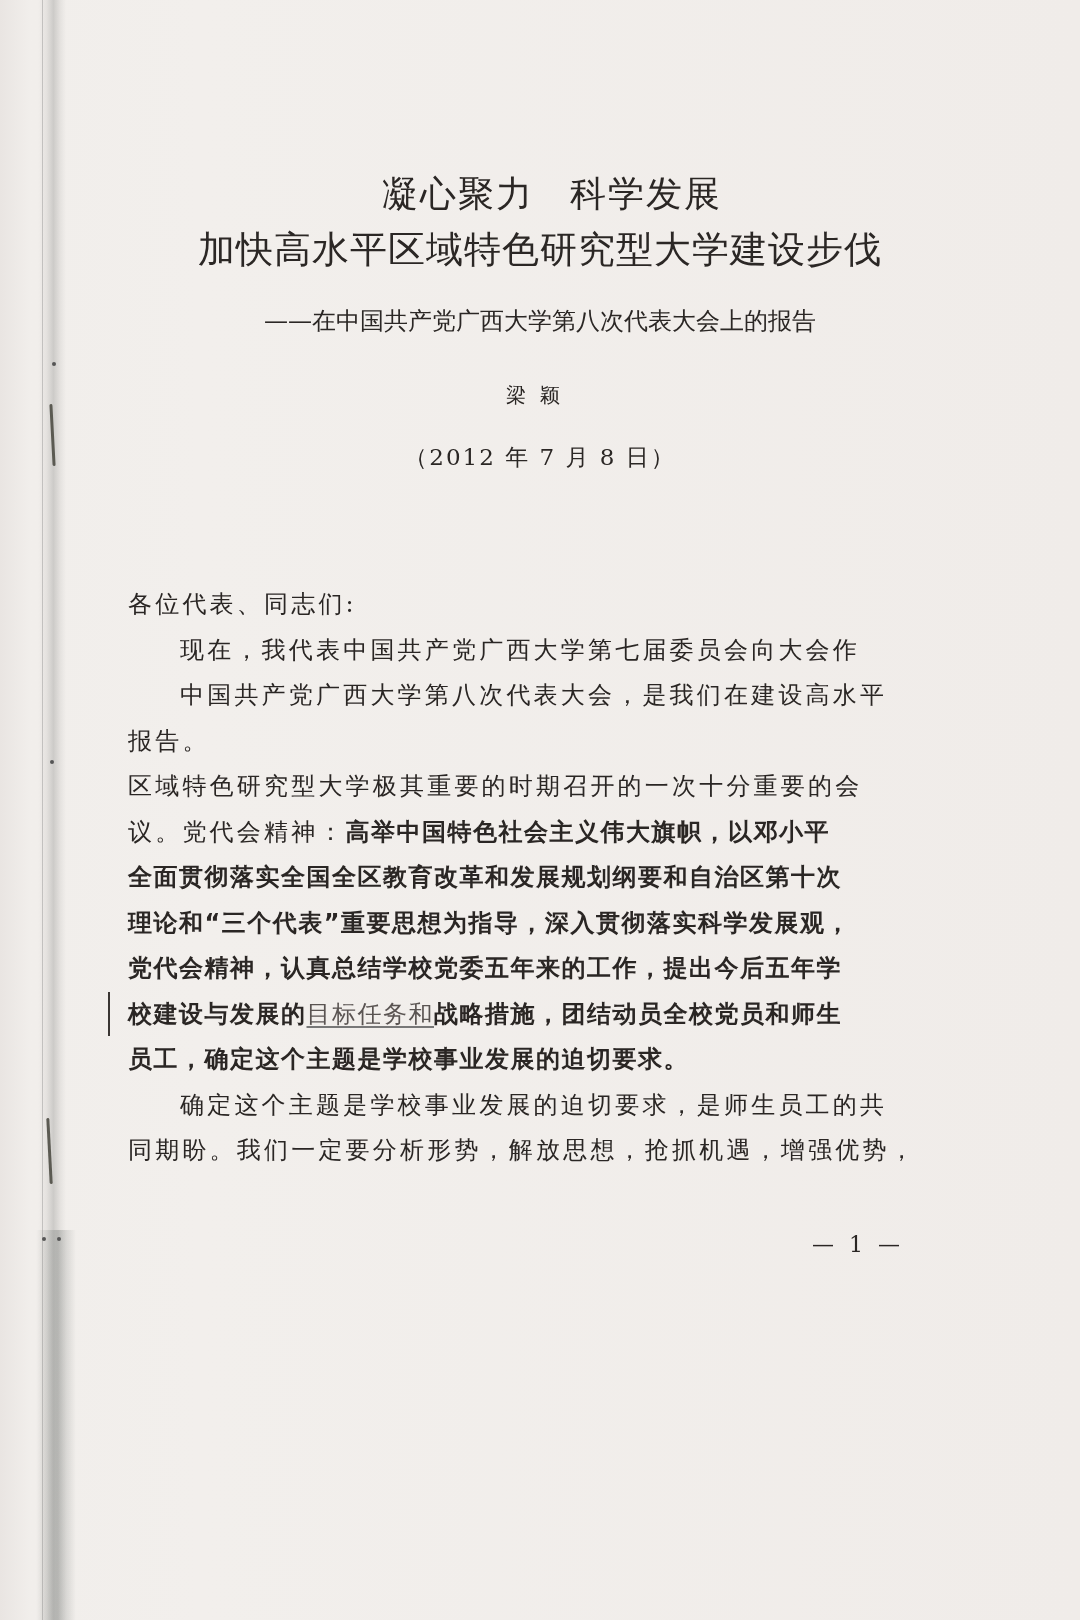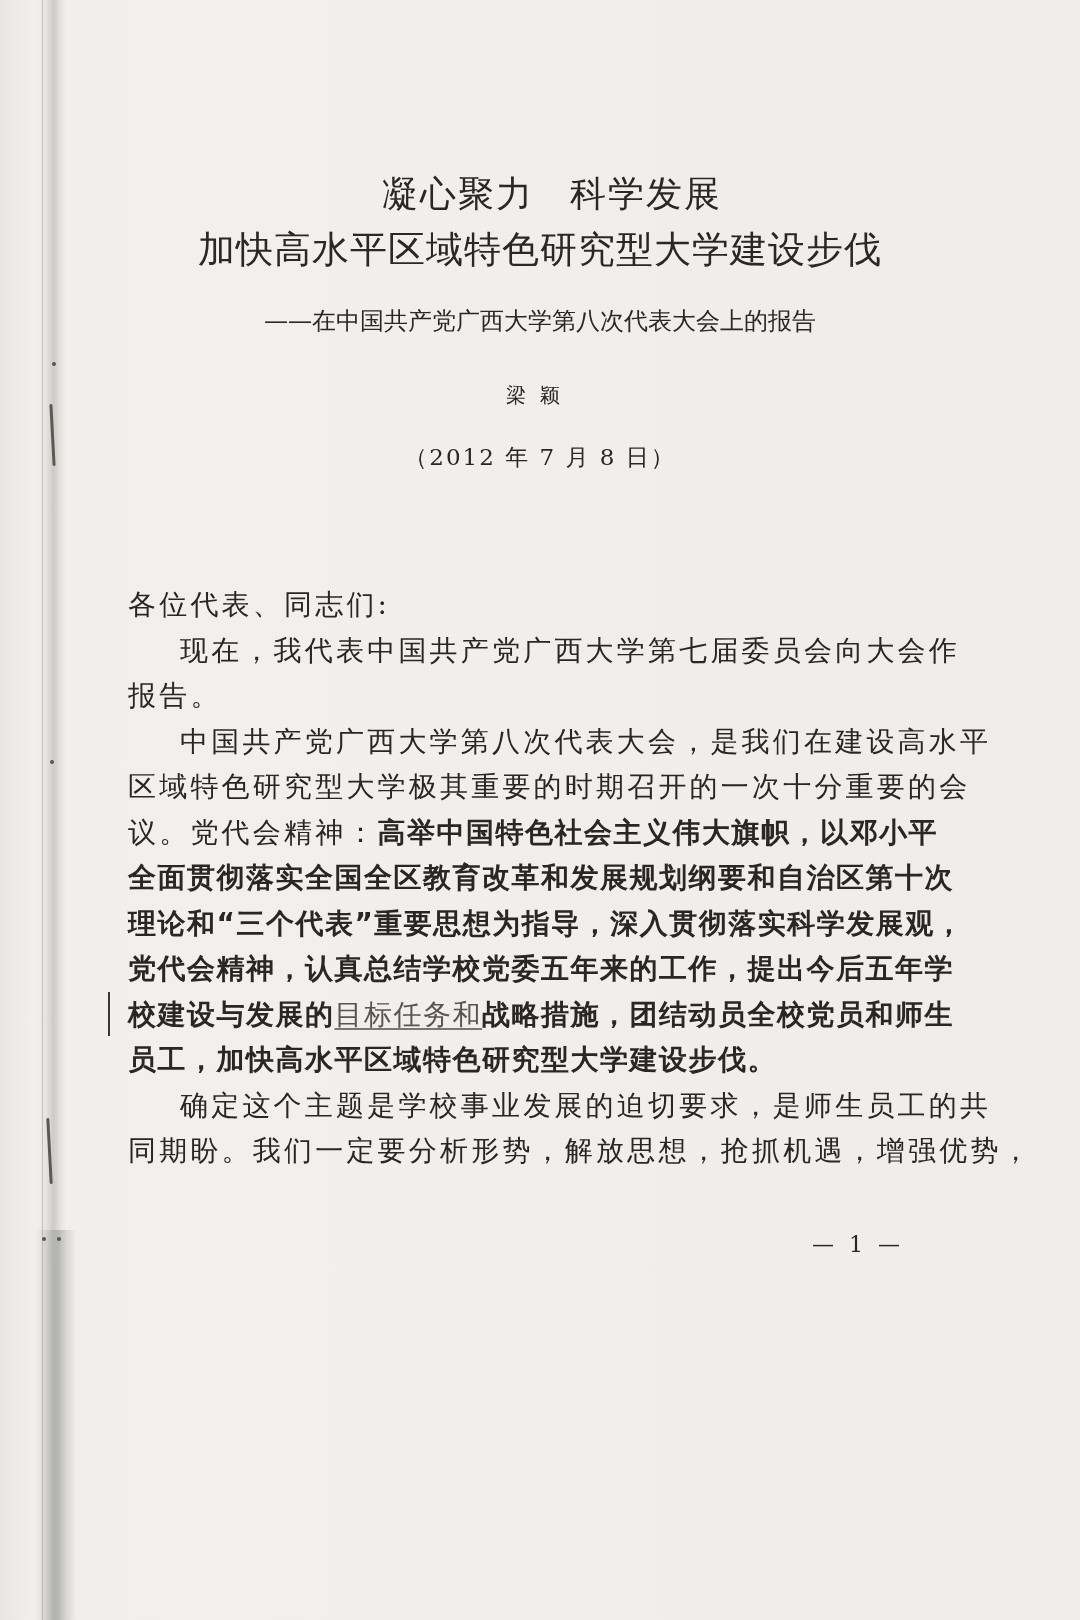--- a/index.html
+++ b/index.html
@@ -39,21 +39,21 @@
     }
     .title1 { top: 170px; font-size: 36px; letter-spacing: 2px; padding-left: 12px; }
     .title1 .gap { display: inline-block; width: 36px; }
     .title2 { top: 225px; font-size: 37px; letter-spacing: 1px; }
     .subtitle { top: 305px; font-size: 24px; font-family: "DejaVu Serif", "Liberation Serif", serif; text-align: center; }
     .author { top: 382px; font-size: 20px; letter-spacing: 14px; font-family: "DejaVu Serif", "Liberation Serif", serif; }
     .date { top: 442px; font-size: 23px; letter-spacing: 2px; font-family: "DejaVu Serif", "Liberation Serif", serif; }
 
     .body-text {
       position: absolute; left: 128px; width: 770px;
-      font-size: 28px; line-height: 45.5px;
+      font-size: 24px; line-height: 45.5px;
       font-family: "DejaVu Serif", "Liberation Serif", serif;
       color: #2a2624;
     }
     .line { white-space: nowrap; height: 45.5px; display: block; letter-spacing: 3.2px; }
     .indent { padding-left: 52px; }
     .bold { font-weight: bold; font-family: "DejaVu Sans", "Liberation Sans", sans-serif; letter-spacing: 1.5px; }
     .underlined { text-decoration: underline; text-decoration-color: #777; text-underline-offset: 4px; font-weight: normal; font-family: "DejaVu Serif","Liberation Serif",serif; color:#5a5452; }
     .margin-bar {
       position: absolute; left: 108px; top: 992px; width: 2px; height: 44px; background: #3a3633;
     }
@@ -81,30 +81,30 @@
   </div>
   <div class="title title2">加快高水平区域特色研究型大学建设步伐</div>
   <div class="title subtitle">——在中国共产党广西大学第八次代表大会上的报告</div>
   <div class="title author">梁颖</div>
   <div class="title date">（2012 年 7 月 8 日）</div>
 
   <div class="body-text" style="top:582px;">
     <span class="line">各位代表、同志们:</span>
 
     <span class="line indent">现在，我代表中国共产党广西大学第七届委员会向大会作</span>
+    <span class="line indent">中国共产党广西大学第八次代表大会，是我们在建设高水平</span>
+
     <span class="line">报告。</span>
-
-    <span class="line indent">中国共产党广西大学第八次代表大会，是我们在建设高水平</span>
     <span class="line">区域特色研究型大学极其重要的时期召开的一次十分重要的会</span>
     <span class="line"><span>议。党代会精神：</span><span class="bold">高举中国特色社会主义伟大旗帜，以邓小平</span></span>
     <span class="line bold">全面贯彻落实全国全区教育改革和发展规划纲要和自治区第十次</span>
     <span class="line bold">理论和“三个代表”重要思想为指导，深入贯彻落实科学发展观，</span>
     <span class="line bold">党代会精神，认真总结学校党委五年来的工作，提出今后五年学</span>
     <span class="line bold"><span>校建设与发展的</span><span class="underlined">目标任务和</span><span>战略措施，团结动员全校党员和师生</span></span>
-    <span class="line bold">员工，加快高水平区域特色研究型大学建设步伐。</span>
+    <span class="line bold">员工，确定这个主题是学校事业发展的迫切要求。</span>
 
     <span class="line indent">确定这个主题是学校事业发展的迫切要求，是师生员工的共</span>
     <span class="line">同期盼。我们一定要分析形势，解放思想，抢抓机遇，增强优势，</span>
   </div>
 
   <div class="margin-bar"></div>
   <div class="page-number">— 1 —</div>
 </div>
 
 </body></html>

